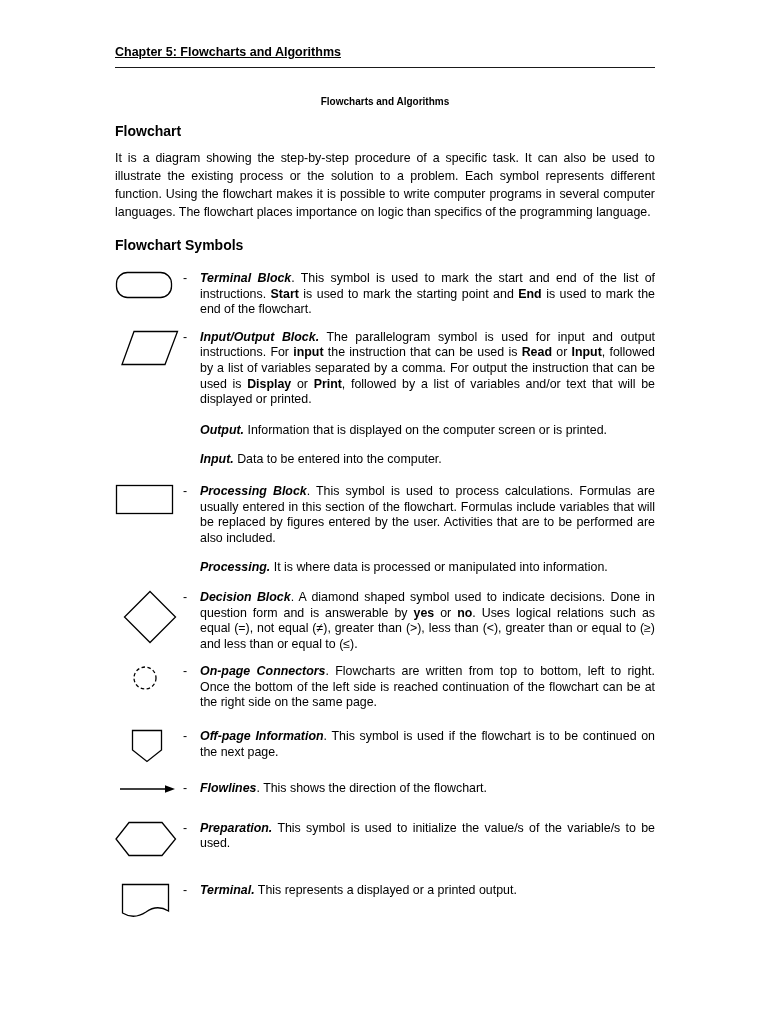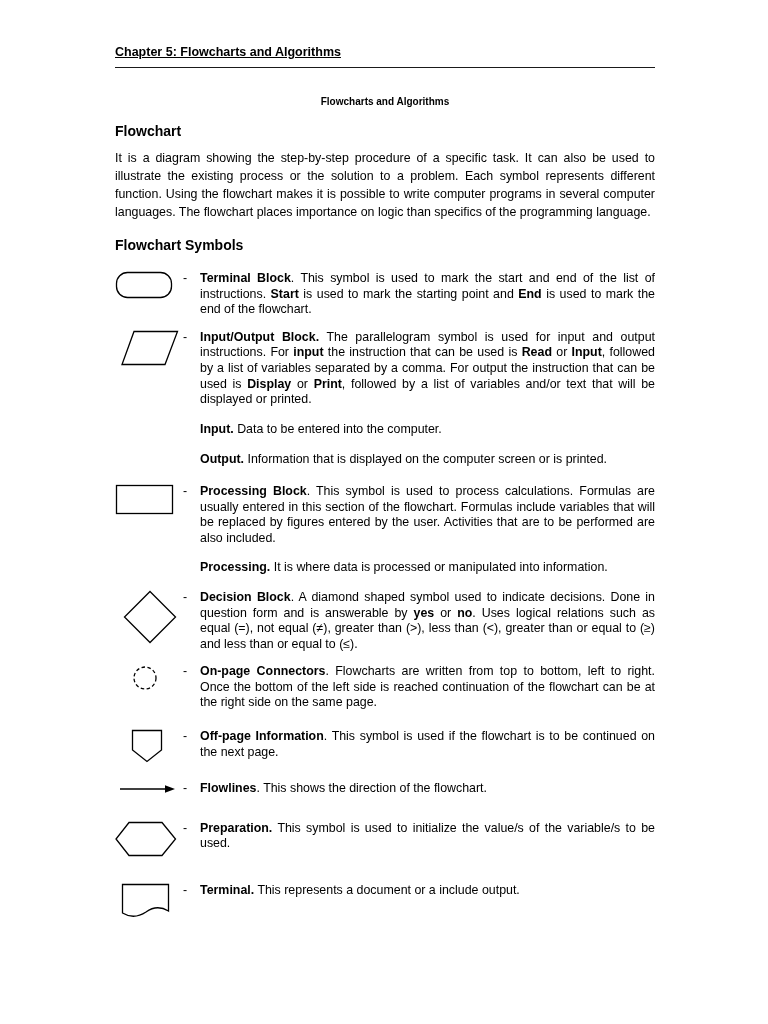--- a/index.html
+++ b/index.html
@@ -15,21 +15,21 @@
   .title { text-align: center; font-weight: 700; font-size: 10px; margin-top: 28px; }
   .h2 { font-weight: 700; font-size: 14px; margin-top: 16px; }
   .para { font-size: 12.4px; line-height: 18px; text-align: justify; margin: 10px 0 0 0; }
   .sym-row { display: flex; align-items: flex-start; }
   .sym-row.vcenter { align-items: center; }
   .shape-cell { width: 68px; flex: none; }
   .dash-cell { width: 17px; flex: none; font-size: 12.4px; line-height: 15.6px; }
   .sym-text { flex: 1; font-size: 12.4px; line-height: 15.6px; text-align: justify; }
   .sub-row { margin-left: 85px; font-size: 12.4px; line-height: 15.6px; text-align: justify; }
   .b { font-weight: 700; }
-  .i { }
+  .i { font-style: italic; }
   svg { display: block; }
   .ln { fill: none; stroke: #000; stroke-width: 1.3; }
   .ml0 { margin-left: 0; } .ml4 { margin-left: 4px; } .ml6 { margin-left: 6px; }
   .ml8 { margin-left: 8px; } .ml16 { margin-left: 16px; }
   .mt12 { margin-top: 12px; } .mt14 { margin-top: 14px; } .mt15 { margin-top: 15px; }
   .mt16 { margin-top: 16px; } .mt18 { margin-top: 18px; }
   .mt24 { margin-top: 24px; } .mt26 { margin-top: 26px; }
   .footer { position: absolute; top: 934px; left: 115px; width: 540px; }
   .footer-rule { border-top: 1.5px solid #1a1a1a; }
   .page-num { text-align: center; font-size: 12.5px; margin-top: 5px; }
@@ -65,22 +65,22 @@
   <div class="sym-row mt12">
     <div class="shape-cell">
       <svg class="ml6" width="58" height="36" viewBox="0 0 58 36">
           <polygon class="ln" points="13,1.5 56.5,1.5 44,34.5 1,34.5"></polygon>
         </svg>
     </div>
     <div class="dash-cell">-</div>
     <div class="sym-text"><span class="b i">Input/Output Block.</span><span> The parallelogram symbol is used for input and output instructions. For </span><span class="b">input</span><span> the instruction that can be used is </span><span class="b">Read</span><span> or </span><span class="b">Input</span><span>, followed by a list of variables separated by a comma. For output the instruction that can be used is </span><span class="b">Display</span><span> or </span><span class="b">Print</span><span>, followed by a list of variables and/or text that will be displayed or printed.</span></div>
   </div>
 
+  <p class="sub-row mt15"><span class="b i">Output.</span><span> Information that is displayed on the computer screen or is printed.</span></p>
   <p class="sub-row mt14"><span class="b i">Input.</span><span> Data to be entered into the computer.</span></p>
-  <p class="sub-row mt15"><span class="b i">Output.</span><span> Information that is displayed on the computer screen or is printed.</span></p>
 
   <div class="sym-row mt16">
     <div class="shape-cell">
       <svg class="ml0" width="60" height="32" viewBox="0 0 60 32">
           <rect class="ln" x="1.5" y="1.5" width="56" height="28"></rect>
         </svg>
     </div>
     <div class="dash-cell">-</div>
     <div class="sym-text"><span class="b i">Processing Block</span><span>. This symbol is used to process calculations. Formulas are usually entered in this section of the flowchart. Formulas include variables that will be replaced by figures entered by the user. Activities that are to be performed are also included.</span></div>
   </div>
@@ -138,21 +138,21 @@
     <div class="sym-text"><span class="b i">Preparation.</span><span> This symbol is used to initialize the value/s of the variable/s to be used.</span></div>
   </div>
 
   <div class="sym-row mt26">
     <div class="shape-cell">
       <svg class="ml6" width="50" height="40" viewBox="0 0 50 40">
           <path class="ln" d="M1.5,1.5 L47.5,1.5 L47.5,28 Q36,21 25,29 Q13,37 1.5,30 Z"></path>
         </svg>
     </div>
     <div class="dash-cell">-</div>
-    <div class="sym-text"><span class="b i">Terminal.</span><span> This represents a document or a include output.</span></div>
+    <div class="sym-text"><span class="b i">Terminal.</span><span> This represents a displayed or a printed output.</span></div>
   </div>
 
   <div class="footer">
     <div class="footer-rule"></div>
     <div class="page-num">1</div>
   </div>
 
 </div>
 
 </body></html>

